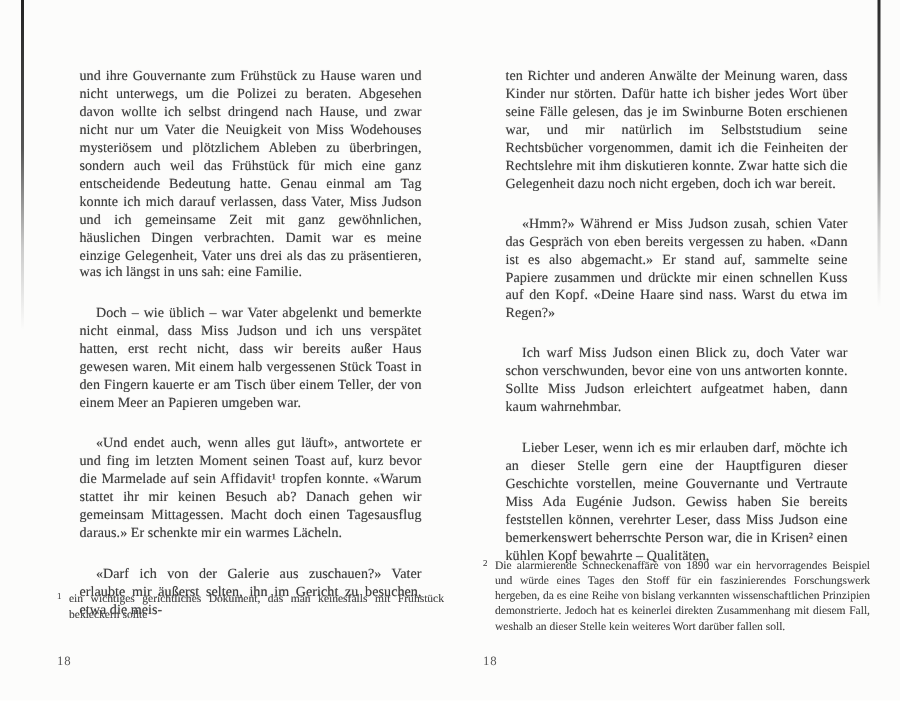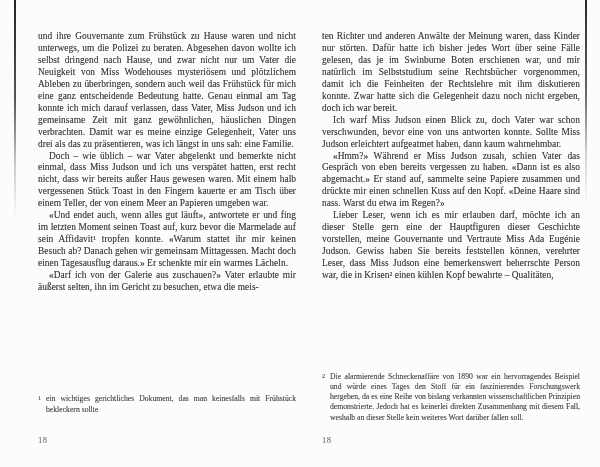--- a/index.html
+++ b/index.html
@@ -43,21 +43,21 @@
   }
   .page.left-page  { left: 38px; }
   .page.right-page { left: 322px; }
   .body-text {
     font-size: 9.4px;
     line-height: 11.95px;
     text-align: justify;
     letter-spacing: 0.04px;
     text-shadow: 0 0 0.45px rgba(70,70,70,0.55);
   }
-  .para { margin: 0; text-indent: 11px; }
+  .para { margin: 15px; text-indent: 11px; }
   .para.no-indent { text-indent: 0; }
   .newspaper { }
   .footnote {
     position: absolute;
     left: 0;
     right: 0;
     display: flex;
     gap: 5px;
     font-size: 7.7px;
     line-height: 10.3px;
@@ -103,22 +103,22 @@
       <span class="fn-text">ein wichtiges gerichtliches Dokument, das man keinesfalls mit Frühstück bekleckern sollte</span>
     </div>
     <div class="page-number">18</div>
   </div>
 
   <div class="page right-page">
     <div class="body-text">
       <p class="para no-indent">
         <span>ten Richter und anderen Anwälte der Meinung waren, dass Kinder nur störten. Dafür hatte ich bisher jedes Wort über seine Fälle gelesen, das je im </span><span class="newspaper">Swinburne Boten</span><span> erschienen war, und mir natürlich im Selbststudium seine Rechtsbücher vorgenommen, damit ich die Feinheiten der Rechtslehre mit ihm diskutieren konnte. Zwar hatte sich die Gelegenheit dazu noch nicht ergeben, doch ich war bereit.</span>
       </p>
+      <p class="para">«Hmm?» Während er Miss Judson zusah, schien Vater das Gespräch von eben bereits vergessen zu haben. «Dann ist es also abgemacht.» Er stand auf, sammelte seine Papiere zusammen und drückte mir einen schnellen Kuss auf den Kopf. «Deine Haare sind nass. Warst du etwa im Regen?»</p>
       <p class="para">Ich warf Miss Judson einen Blick zu, doch Vater war schon verschwunden, bevor eine von uns antworten konnte. Sollte Miss Judson erleichtert aufgeatmet haben, dann kaum wahrnehmbar.</p>
-      <p class="para">«Hmm?» Während er Miss Judson zusah, schien Vater das Gespräch von eben bereits vergessen zu haben. «Dann ist es also abgemacht.» Er stand auf, sammelte seine Papiere zusammen und drückte mir einen schnellen Kuss auf den Kopf. «Deine Haare sind nass. Warst du etwa im Regen?»</p>
       <p class="para">Lieber Leser, wenn ich es mir erlauben darf, möchte ich an dieser Stelle gern eine der Hauptfiguren dieser Geschichte vorstellen, meine Gouvernante und Vertraute Miss Ada Eugénie Judson. Gewiss haben Sie bereits feststellen können, verehrter Leser, dass Miss Judson eine bemerkenswert beherrschte Person war, die in Krisen² einen kühlen Kopf bewahrte – Qualitäten,</p>
     </div>
     <div class="footnote fn-right">
       <span class="fn-marker">2</span>
       <span class="fn-text">Die alarmierende Schneckenaffäre von 1890 war ein hervorragendes Beispiel und würde eines Tages den Stoff für ein faszinierendes Forschungswerk hergeben, da es eine Reihe von bislang verkannten wissenschaftlichen Prinzipien demonstrierte. Jedoch hat es keinerlei direkten Zusammenhang mit diesem Fall, weshalb an dieser Stelle kein weiteres Wort darüber fallen soll.</span>
     </div>
     <div class="page-number">18</div>
   </div>
 
 </div>

